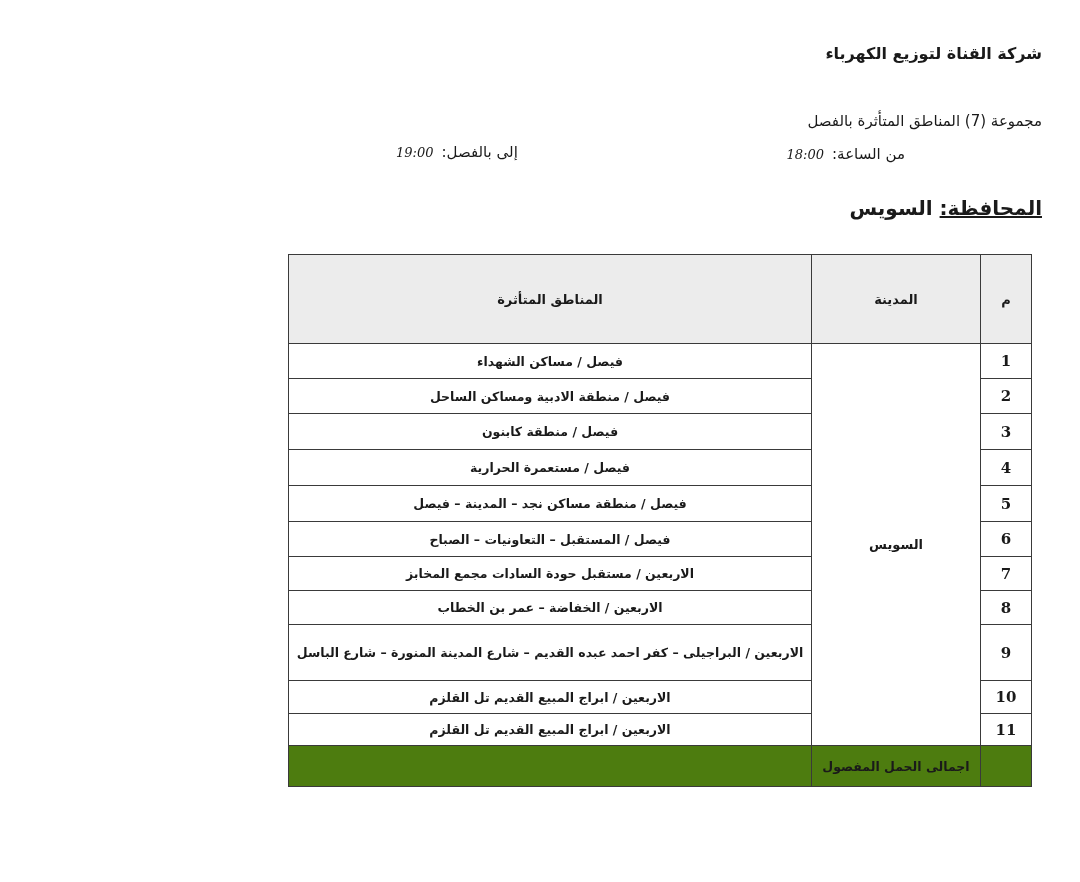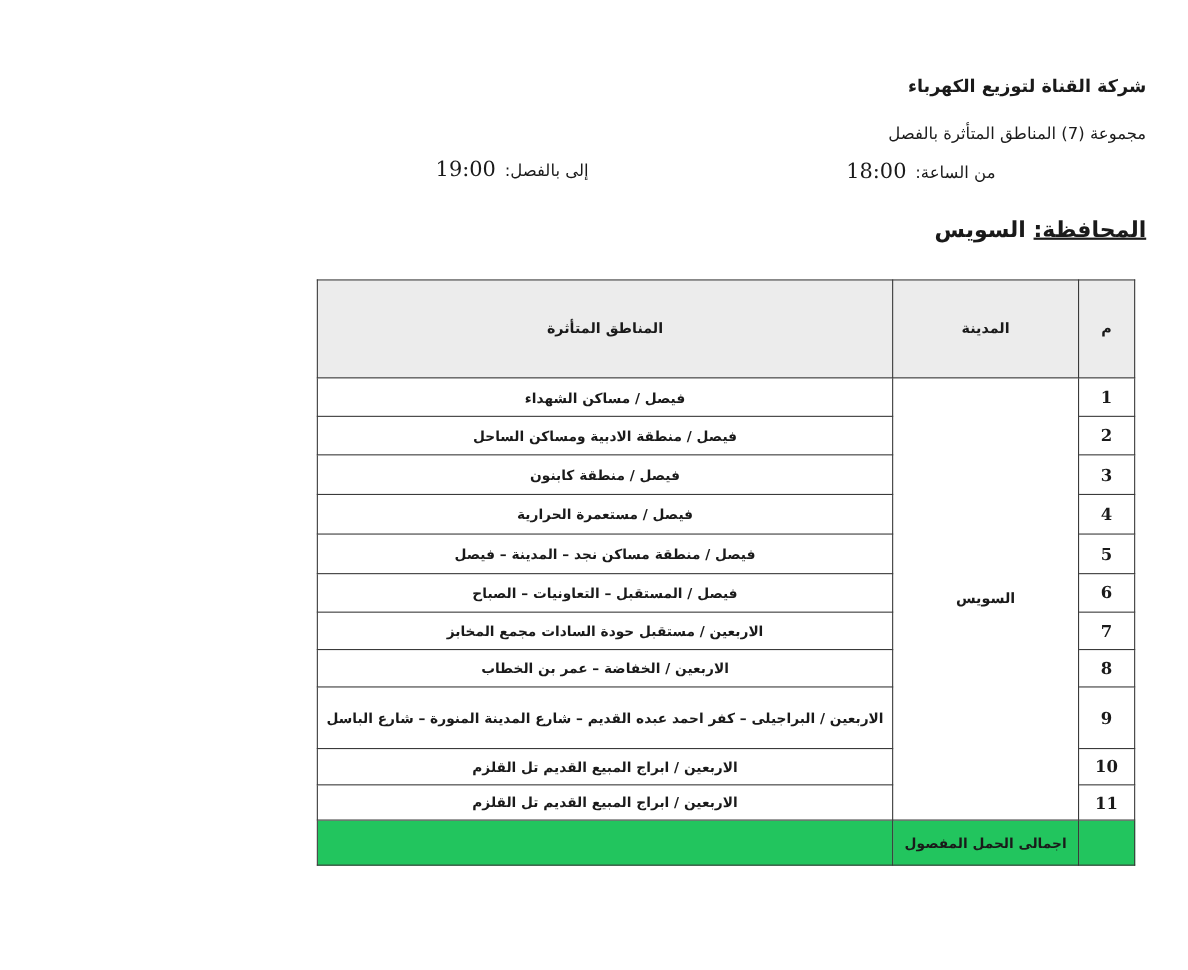--- a/index.html
+++ b/index.html
@@ -2,42 +2,42 @@
 <html><head>
 <meta charset="utf-8">
 <style>
   html, body { margin: 0; padding: 0; }
   body {
     width: 1080px; height: 882px; background: #ffffff; position: relative; overflow: hidden;
     font-family: "DejaVu Sans", sans-serif; color: #1a1a1a;
   }
   .abs { position: absolute; }
   .rtl { direction: rtl; unicode-bidi: embed; }
-  .company { right: 38px; top: 69px; font-size: 16px; font-weight: bold; }
+  .company { right: 38px; top: 44px; font-size: 16px; font-weight: bold; }
   .group { right: 38px; top: 112px; font-size: 15px; }
   .from { right: 175px; top: 145px; font-size: 15px; display: flex; align-items: baseline; gap: 8px; direction: rtl; }
   .to { left: 396px; top: 143px; font-size: 15px; display: flex; align-items: baseline; gap: 8px; direction: rtl; }
-  .time-val { font-family: "DejaVu Serif", serif; font-size: 19px; }
+  .time-val { font-family: "DejaVu Serif", serif; font-size: 13px; font-style: italic; }
   .gov { right: 38px; top: 196px; font-size: 20px; font-weight: bold; }
   .gov .lbl { text-decoration: underline; }
 
   table.sched {
     position: absolute; left: 288px; top: 254px; width: 744px;
     border-collapse: collapse; direction: rtl; table-layout: fixed;
   }
   table.sched td, table.sched th {
     border: 1.5px solid #3a3a3a; padding: 3px; text-align: center; vertical-align: middle;
   }
   .hdr th { background: #ececec; height: 82px; font-size: 13px; font-weight: bold; }
   .col-num { width: 44px; }
   .col-city { width: 162px; }
   .num { font-family: "DejaVu Serif", serif; font-weight: bold; font-size: 15px; }
   .area { font-size: 12.5px; font-weight: bold; }
   .city { font-size: 13px; font-weight: bold; vertical-align: middle; padding-top: 0; }
-  .foot td { background: #22c55e; height: 34px; }
+  .foot td { background: #4d7c0f; height: 34px; }
   .foot .total { font-size: 12.5px; font-weight: bold; }
 </style>
 </head>
 <body>
 
 <div class="abs rtl company">شركة القناة لتوزيع الكهرباء</div>
 <div class="abs rtl group">مجموعة (7) المناطق المتأثرة بالفصل</div>
 
 <div class="abs from">
   <span>من الساعة:</span>

